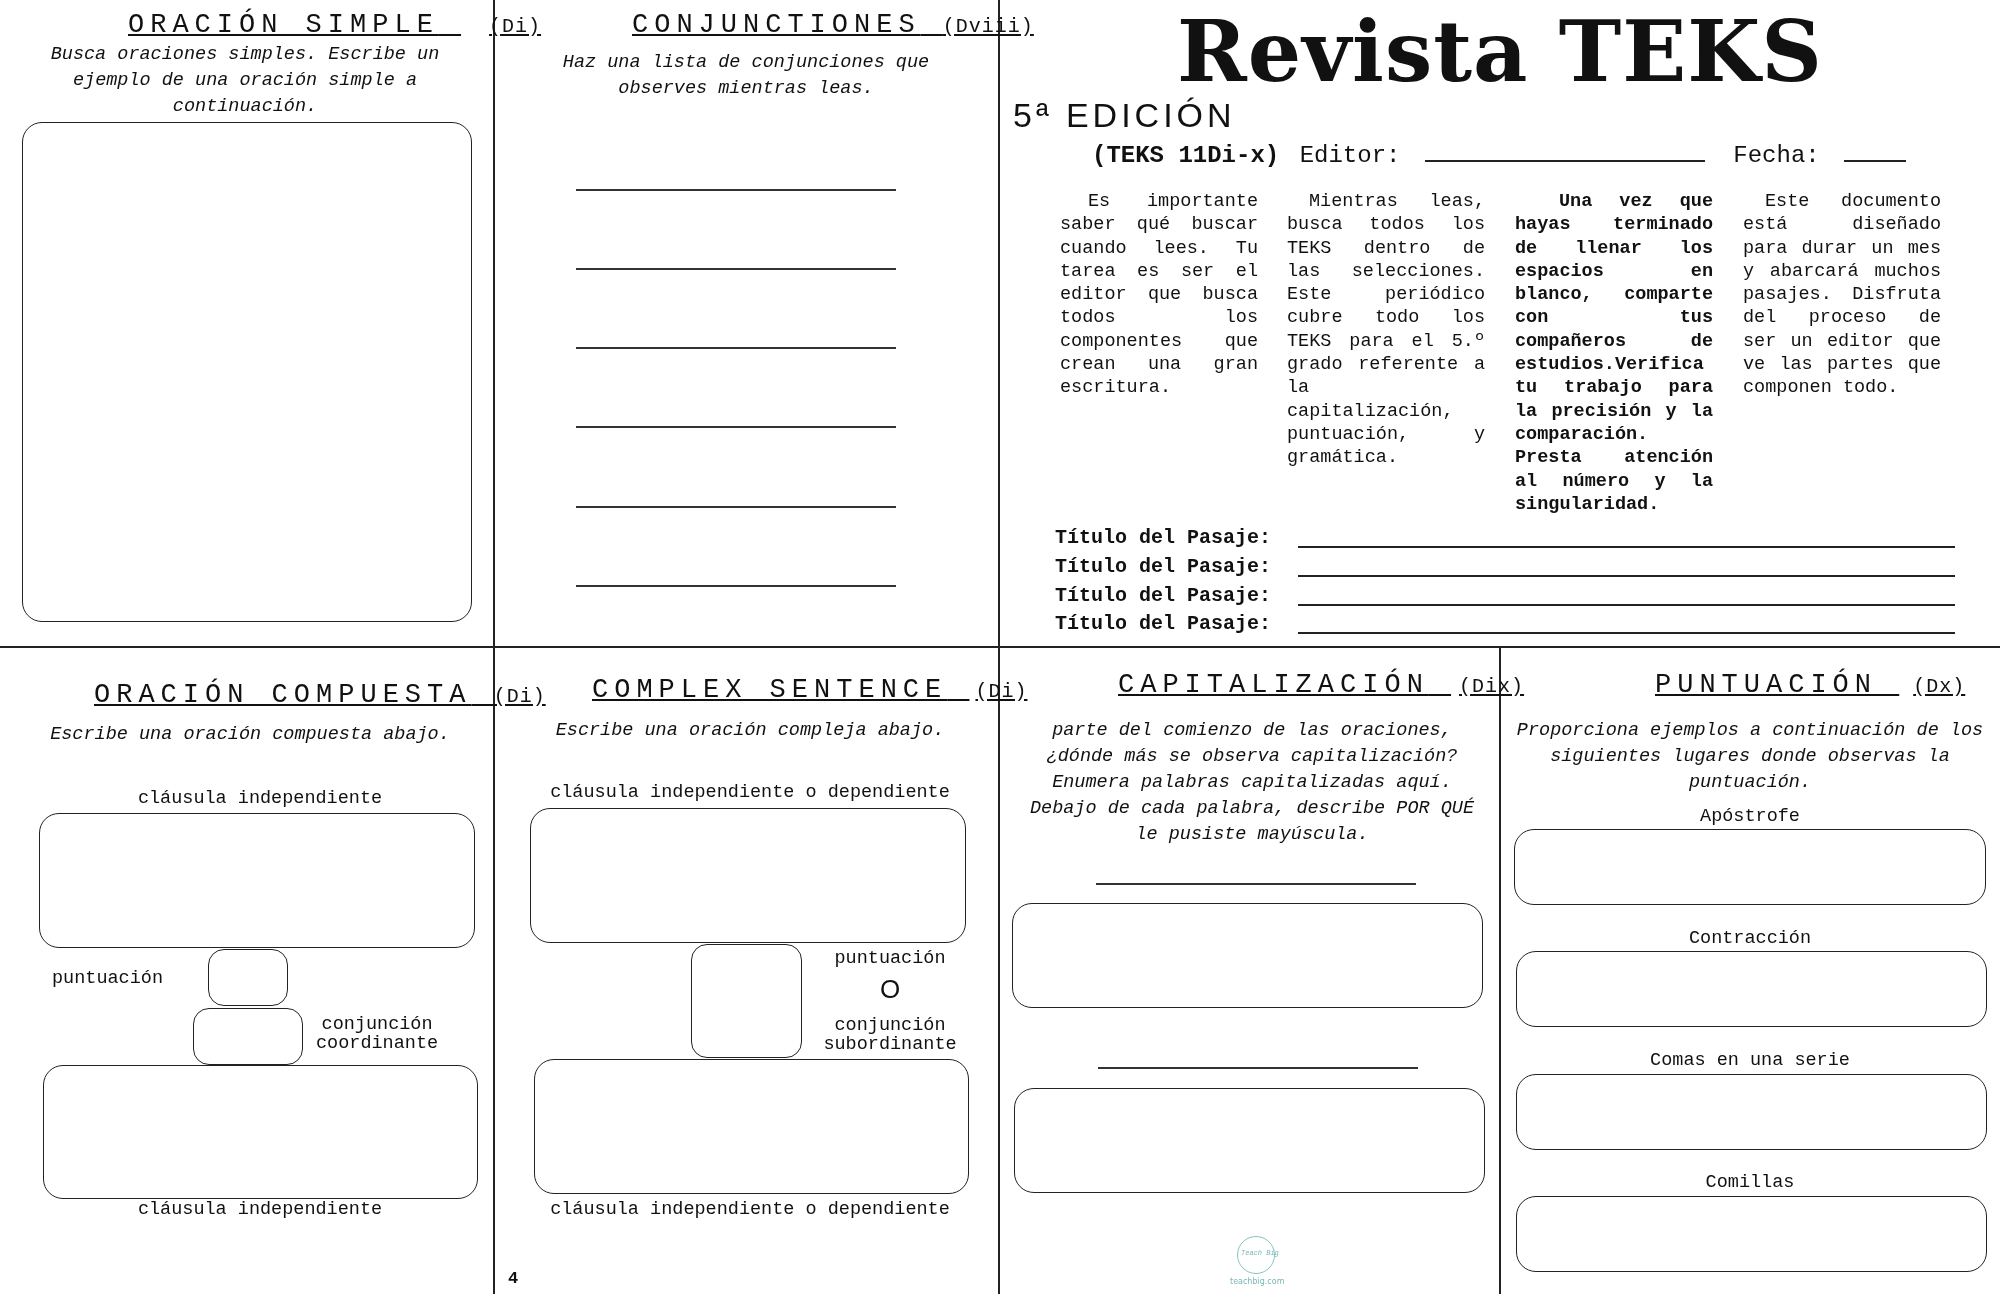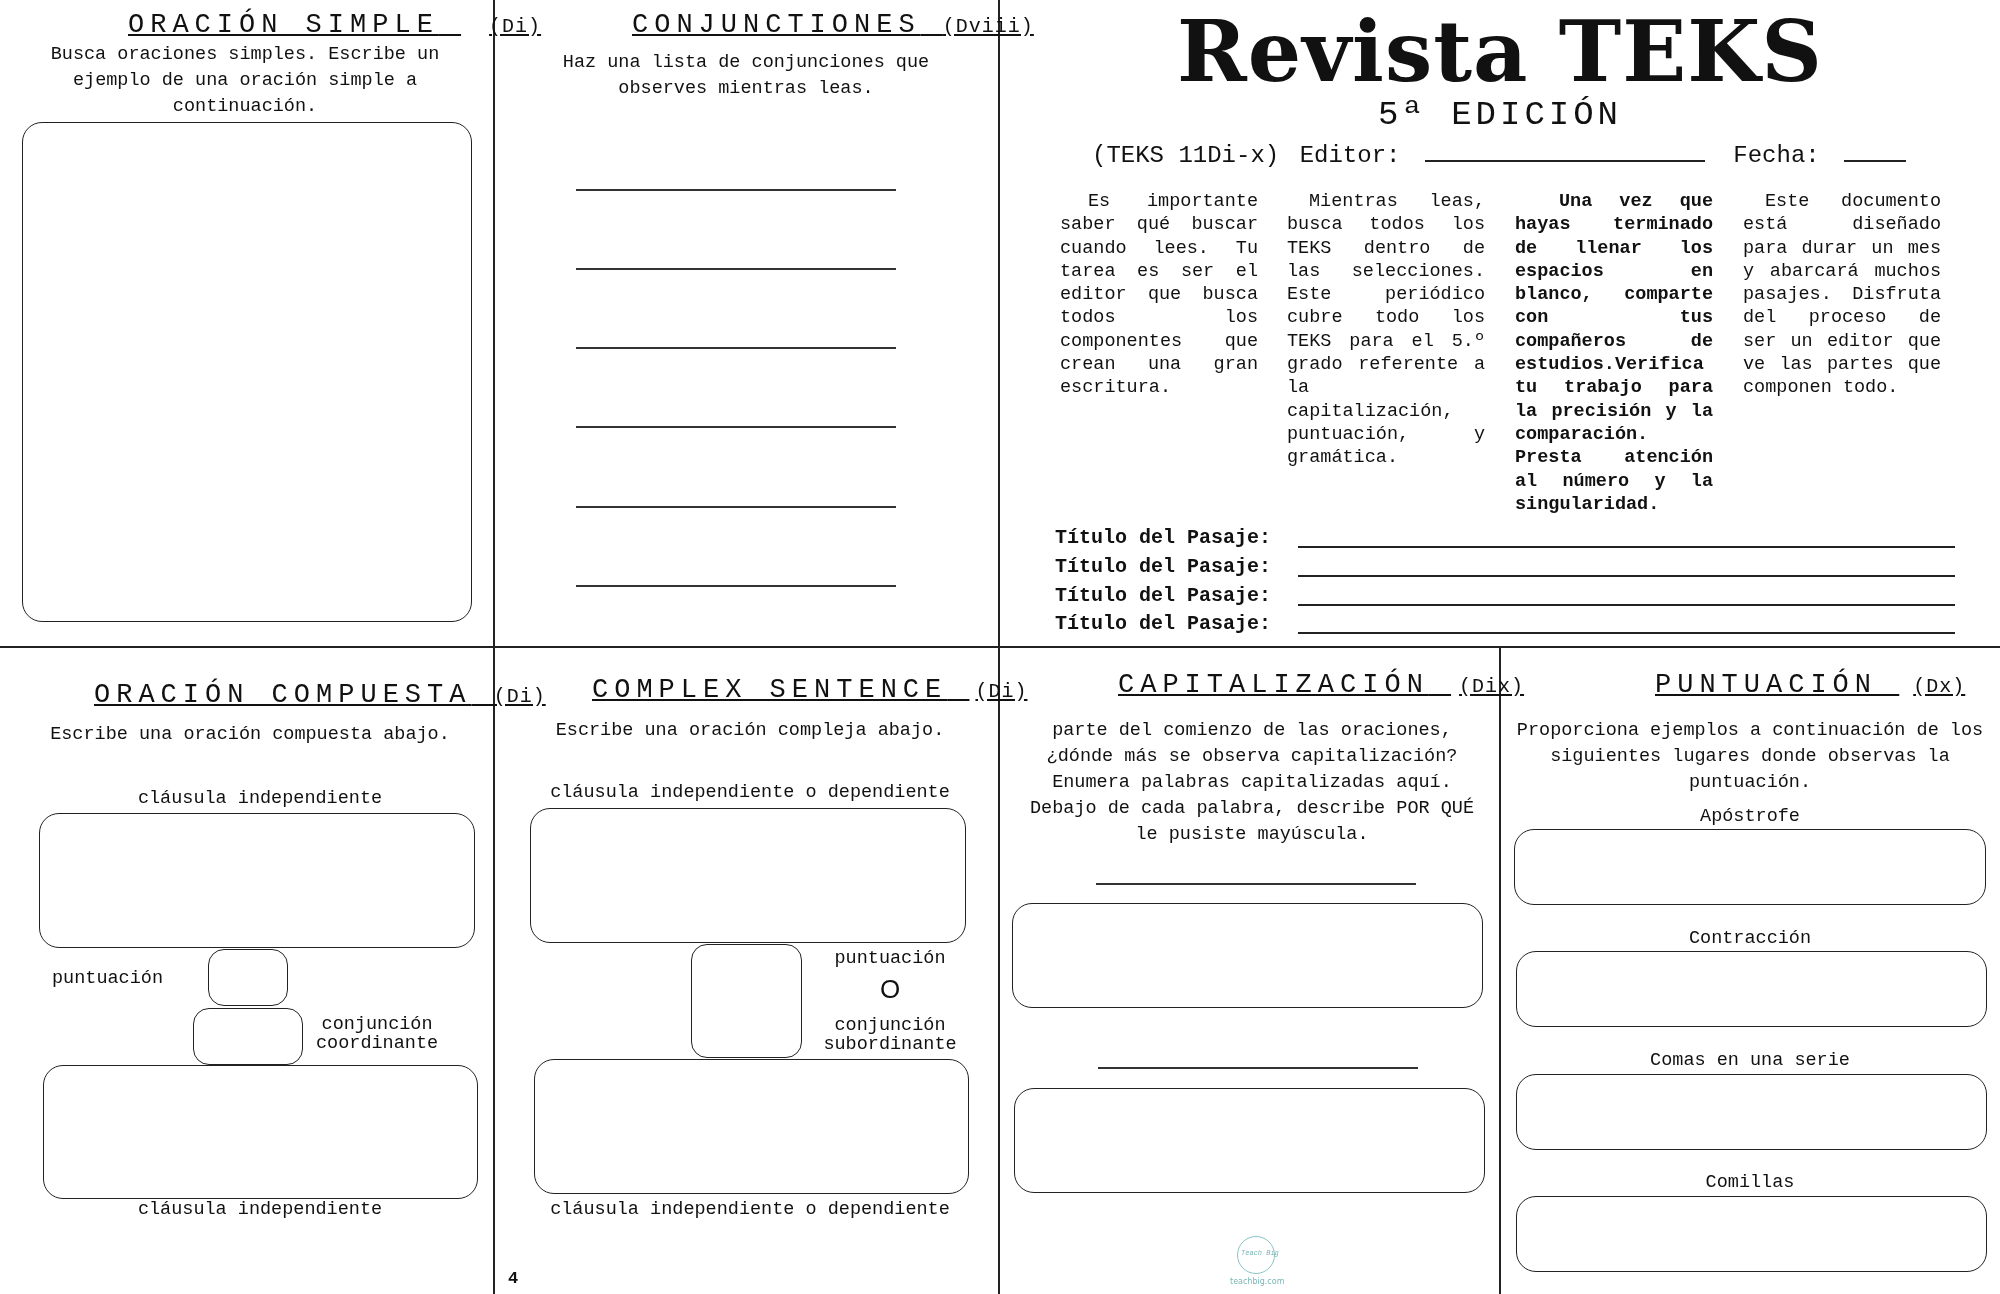--- a/index.html
+++ b/index.html
@@ -2,29 +2,29 @@
 <html><head>
 <meta charset="utf-8">
 <style>
   * { box-sizing: border-box; margin: 0; padding: 0; }
   html, body { width: 2000px; height: 1294px; background: #ffffff; overflow: hidden; }
   body { position: relative; font-family: "Liberation Mono", "DejaVu Sans Mono", monospace; color: #111; }
   .vline { position: absolute; width: 2px; background: #222; }
   .hline { position: absolute; height: 2px; background: #222; }
   .title { position: absolute; font-family: "Liberation Mono", monospace; letter-spacing: 6px; font-size: 27px; color: #111; white-space: nowrap; text-decoration: underline; }
   .title .code { font-size: 20px; letter-spacing: 1px; }
-  .body-text { position: absolute; font-size: 18.5px; line-height: 26px; text-align: center; color: #111; }
+  .body-text { position: absolute; font-size: 18.5px; line-height: 26px; text-align: center; color: #111; font-style: italic; }
   .label { position: absolute; font-size: 18.5px; text-align: center; white-space: nowrap; color: #111; }
   .box { position: absolute; border: 1.6px solid #222; border-radius: 20px; background: #fff; }
   .rule { position: absolute; height: 1.6px; background: #333; }
   .col { position: absolute; font-size: 18.5px; line-height: 23.3px; text-align: justify; color: #111; }
   .masthead { position: absolute; left: 1000px; width: 1000px; text-align: center; font-family: "DejaVu Serif", serif; font-weight: bold; font-size: 84px; letter-spacing: 1px; top: 2px; color: #111; }
-  .edition { position: absolute; left: 1000px; width: 1000px; text-align: center; top: 96px; font-size: 34px; letter-spacing: 4px; font-family: Liberation Mono, monospace; }
+  .edition { position: absolute; left: 1000px; width: 1000px; top: 96px; font-size: 34px; letter-spacing: 4px; font-family: Liberation Sans, sans-serif; padding-left: 13px; }
   .editor-row { position: absolute; top: 142px; left: 1092px; font-size: 24px; white-space: nowrap; }
-  .editor-row b { font-weight: normal; margin-top: 39px; }
+  .editor-row b { font-weight: bold; margin-top: 39px; }
   .blank { display: inline-block; border-bottom: 2px solid #222; height: 20px; vertical-align: baseline; }
   .passage-row { position: absolute; left: 1055px; font-size: 20px; font-weight: bold; white-space: nowrap; }
   .passage-line { position: absolute; height: 1.6px; background: #222; }
   .logo-circle { position: absolute; width: 38px; height: 38px; border: 1.5px solid #8cc3c3; border-radius: 50%; }
   .logo-text { position: absolute; font-family: Liberation Mono, monospace; font-style: italic; font-size: 9px; color: #7ab6b6; }
 </style>
 </head>
 <body>
 
 <div class="hline" style="left:0; top:646px; width:2000px;"></div>

